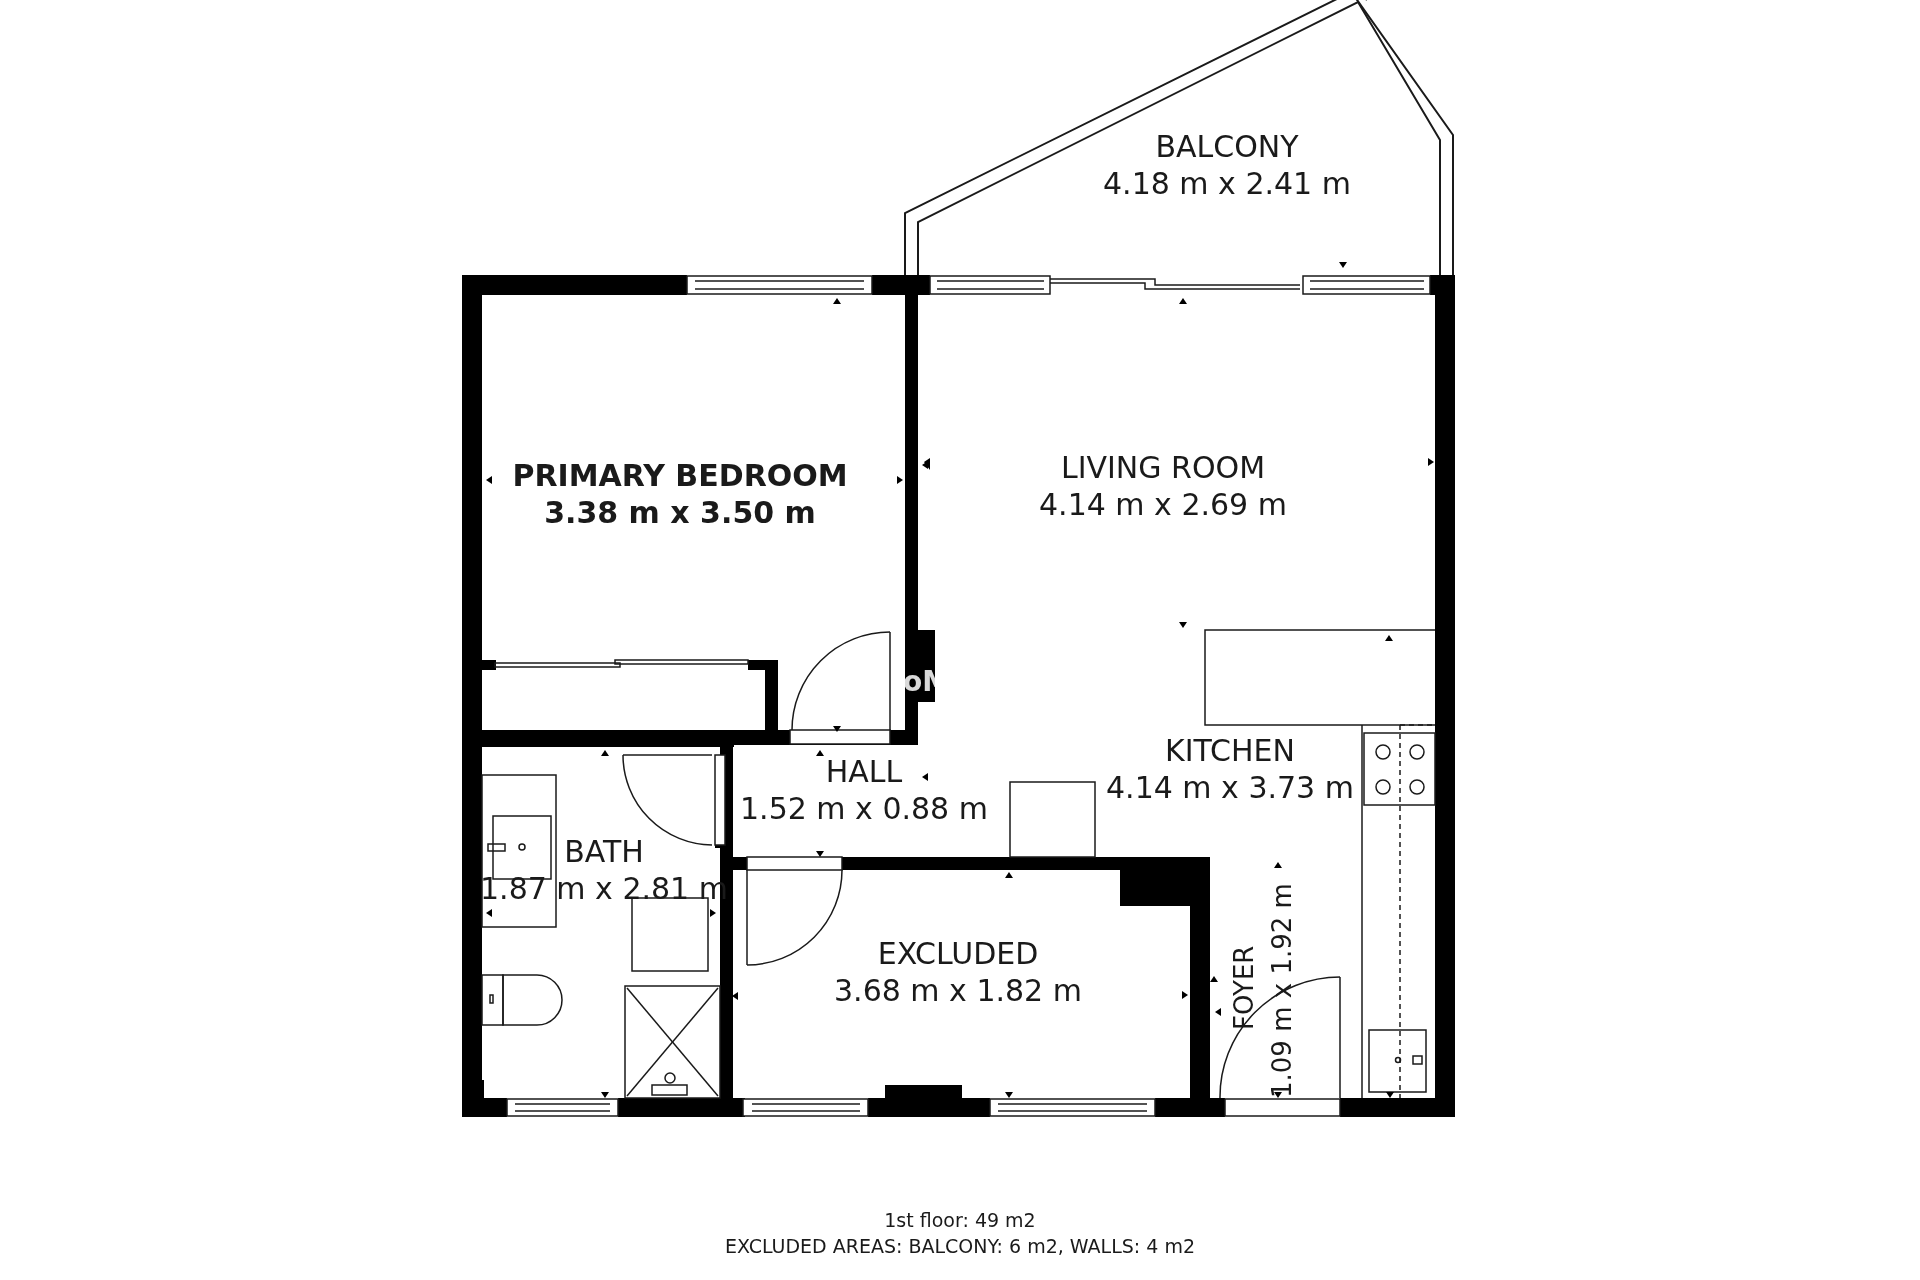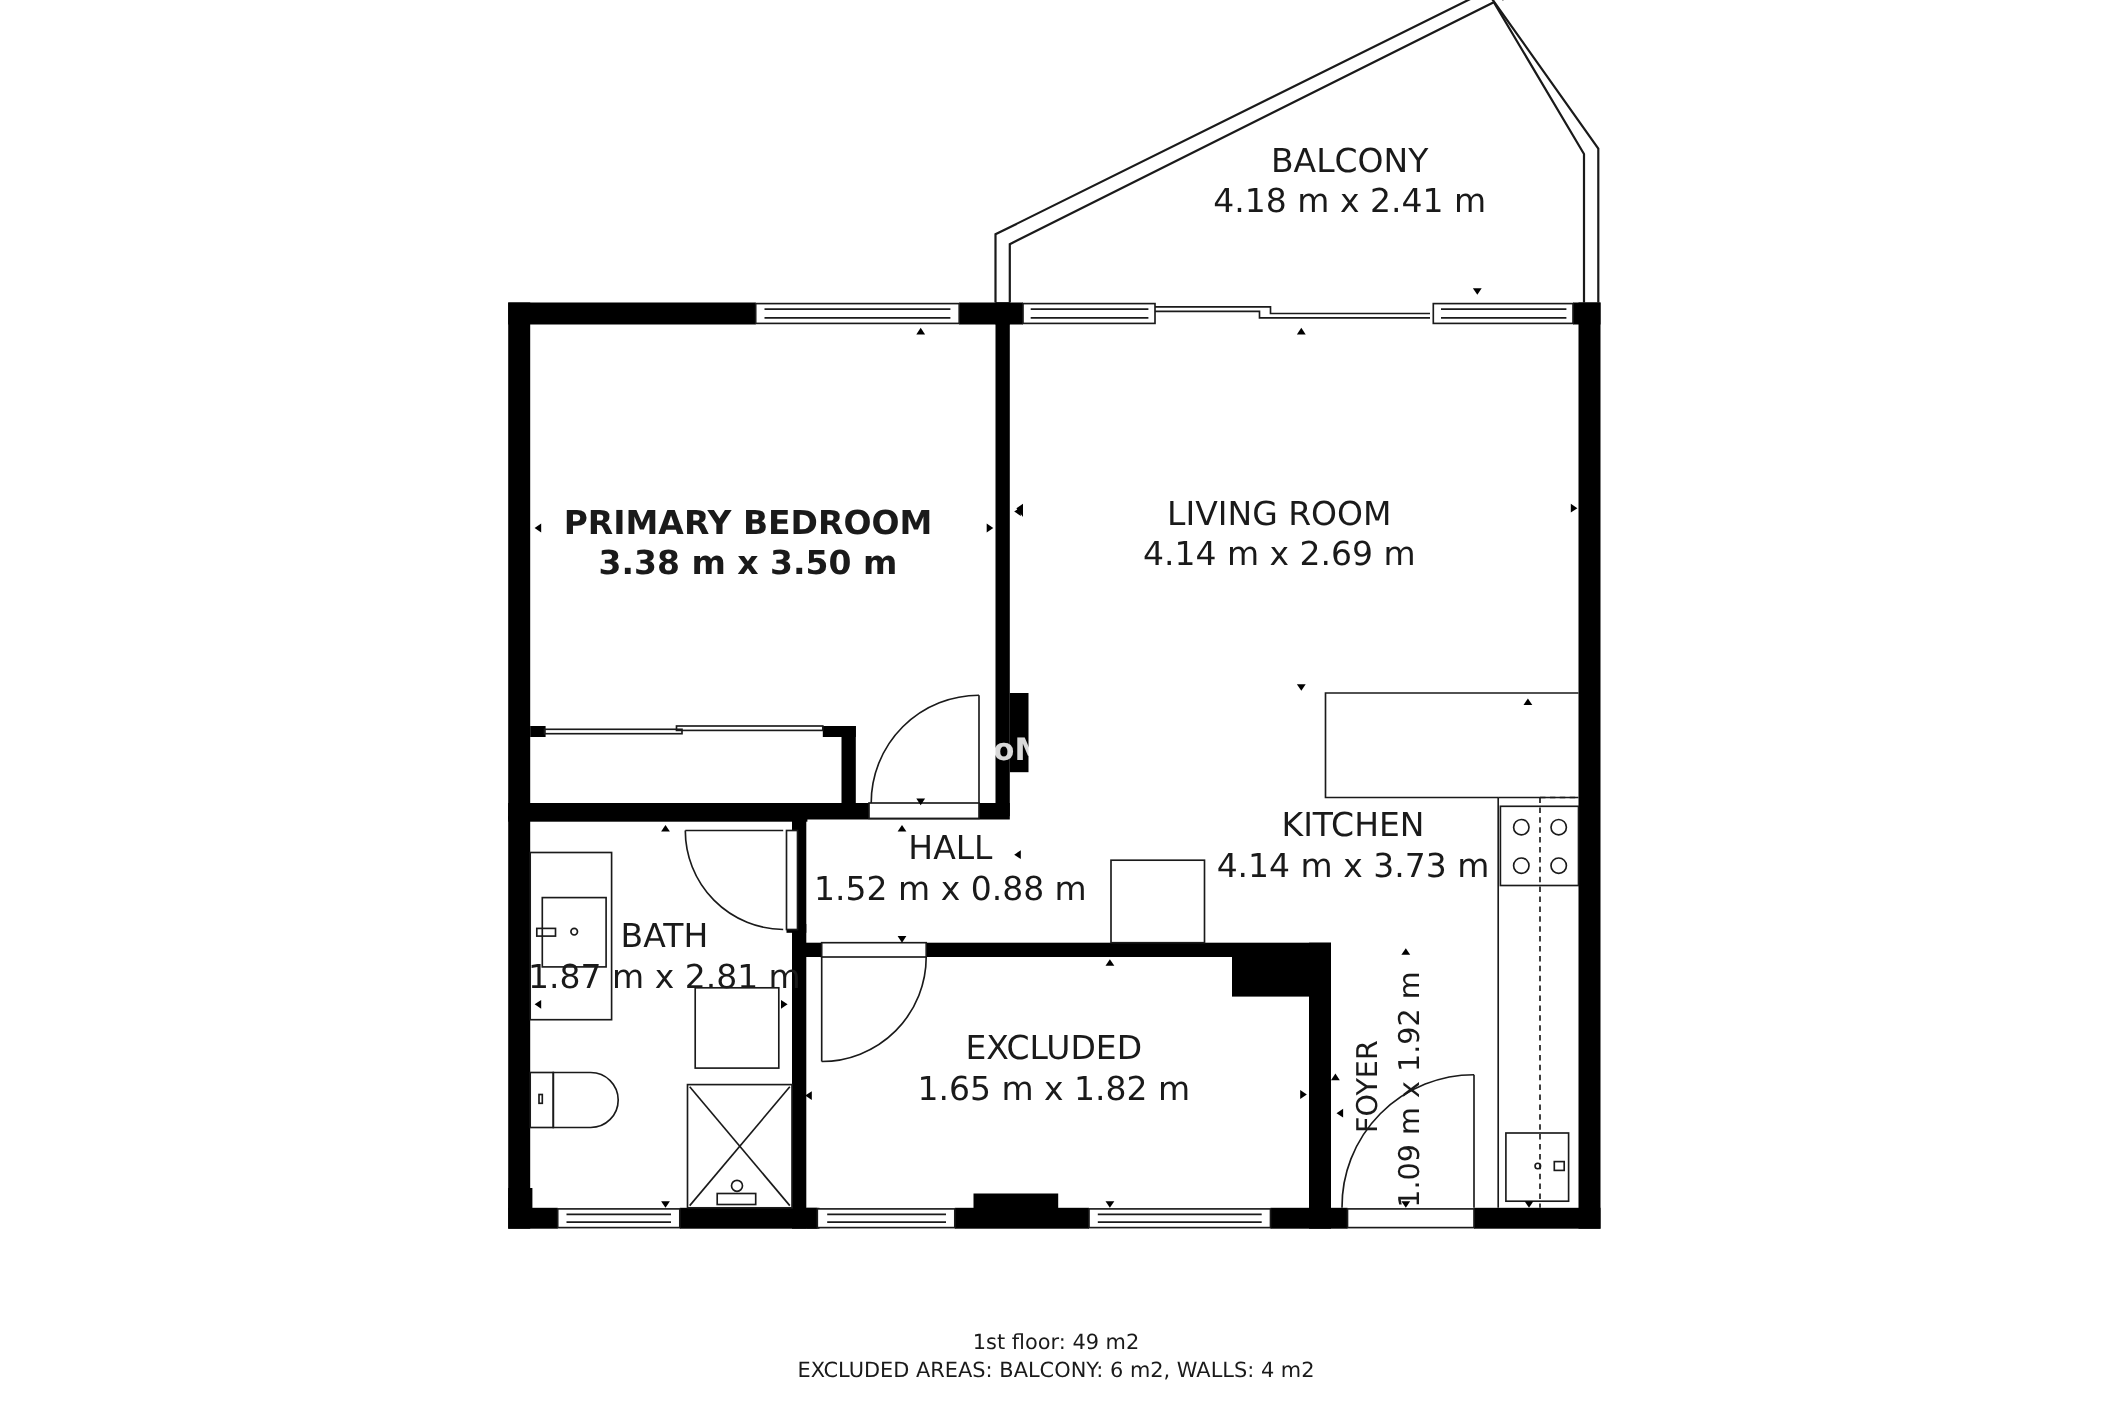--- a/index.html
+++ b/index.html
@@ -206,21 +206,21 @@
 <div class="room-label" style="left:828px; top:753px;margin-left:36px;">
   <span>HALL</span>
   <span>1.52 m x 0.88 m</span>
 </div>
 <div class="room-label" style="left:604px; top:833px;">
   <span>BATH</span>
   <span>1.87 m x 2.81 m</span>
 </div>
 <div class="room-label" style="left:958px; top:935px;">
   <span>EXCLUDED</span>
-  <span>1.65 m x 1.82 m</span>
+  <span>3.68 m x 1.82 m</span>
 </div>
 <div class="foyer-label" style="left:1226px; top:1030px;">
   <span>FOYER</span>
 </div>
 <div class="foyer-label" style="left:1264px; top:1098px;">
   <span>1.09 m x 1.92 m</span>
 </div>
 
 <div class="watermark" style="left:903px; top:625px;margin-top:40px;">oM</div>
 

